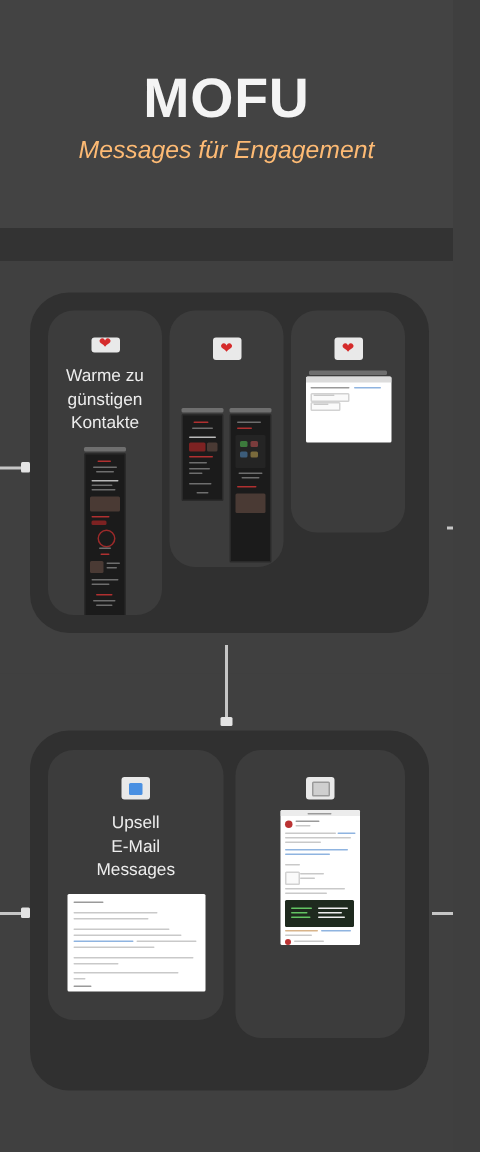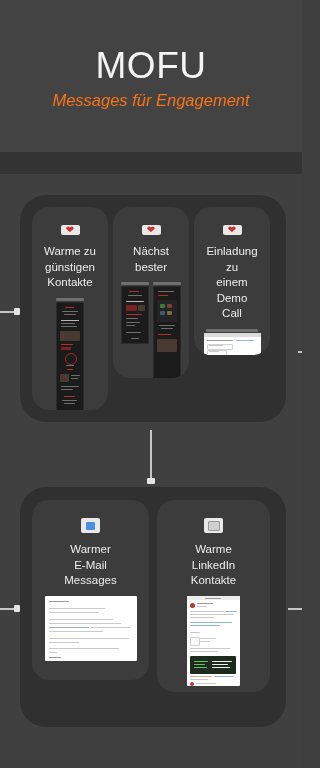--- a/index.html
+++ b/index.html
@@ -12,25 +12,25 @@
   }
   .canvas{position:relative;width:302px;height:768px;overflow:hidden;}
 
   
   .header{
     position:absolute;left:0;top:0;width:302px;height:152px;
     background:#434343;
     display:flex;flex-direction:column;align-items:center;justify-content:center;
   }
   .header-title{
-    color:#f4f4f4;font-size:37px;font-weight:400;letter-spacing:.5px;
+    color:#f4f4f4;font-size:37px;font-weight:700;letter-spacing:.5px;
     line-height:1.05;margin:4px 0 5px 0;
   }
   .header-sub{
-    color:#f97316;font-size:16.5px;font-style:italic;font-weight:400;
+    color:#fdba74;font-size:16.5px;font-style:italic;font-weight:400;
     line-height:1.1;margin:0;
   }
   .band{
     position:absolute;left:0;width:302px;background:#333333;
   }
   .band-top{top:152px;height:22px;}
 
   
   .section{position:absolute;left:0;width:302px;background:#404040;}
   .section-one{top:174px;height:275px;}
@@ -151,21 +151,21 @@
         </div>
       </div>
     </div>
   </div>
 
   <div class="card" style="left:113px;top:207px;width:76px;height:171px;">
     <div class="card-icon">
       <span style="color:#d52b2b;">❤</span>
     </div>
     <div class="card-label">
-      <span>Nächst bester</span><br>
+      <br>
     </div>
     <div class="thumbs">
       <div class="thumb-col">
         <div class="thumb-tab"></div>
         <div class="thumb-mobile" style="height:56px;">
           <div class="tl red" style="left:7px;top:4px;width:10px;"></div>
           <div class="tl" style="left:6px;top:8px;width:14px;"></div>
           <div class="tl wht" style="left:4px;top:14px;width:18px;"></div>
           <div class="tbox redbox" style="left:4px;top:18px;width:11px;height:6px;"></div>
           <div class="tbox img" style="left:16px;top:18px;width:7px;height:6px;"></div>
@@ -194,25 +194,20 @@
 
         </div>
       </div>
     </div>
   </div>
 
   <div class="card" style="left:194px;top:207px;width:76px;height:148px;">
     <div class="card-icon">
       <span style="color:#d52b2b;">❤</span>
     </div>
-    <div class="card-label">
-      <span>Einladung zu</span><br>
-      <span>einem Demo</span><br>
-      <span>Call</span>
-    </div>
     <div class="thumbs">
       <div class="thumb-col">
         <div class="thumb-tab" style="width:52px;"></div>
         <div class="thumb-doc" style="width:57px;height:44px;">
           <div class="dochdr"></div>
           <div class="dl dark" style="left:3px;top:7px;width:26px;"></div>
           <div class="dl blue" style="left:32px;top:7px;width:18px;"></div>
           <div class="dbox" style="left:3px;top:11px;width:24px;height:4px;"></div>
           <div class="dl" style="left:5px;top:12px;width:14px;"></div>
           <div class="dbox" style="left:3px;top:17px;width:18px;height:4px;"></div>
@@ -224,21 +219,21 @@
   </div>
 
   <div class="section section-two"></div>
   <div class="group group-two"></div>
 
   <div class="card" style="left:32px;top:500px;width:117px;height:180px;">
     <div class="card-icon">
       <span style="display:inline-block;width:9px;height:8px;background:#4a90e2;border-radius:1px;"></span>
     </div>
     <div class="card-label">
-      <span>Warmer</span><br>
+      <span>Upsell</span><br>
       <b>E-Mail</b><br>
       <span>Messages</span>
     </div>
     <div class="thumbs">
       <div class="thumb-col">
         <div class="thumb-doc" style="width:92px;height:65px;">
           <div class="dl dark" style="left:4px;top:5px;width:20px;"></div>
           <div class="dl" style="left:4px;top:12px;width:56px;"></div>
           <div class="dl" style="left:4px;top:16px;width:50px;"></div>
           <div class="dl" style="left:4px;top:23px;width:64px;"></div>
@@ -252,25 +247,20 @@
           <div class="dl" style="left:4px;top:56px;width:8px;"></div>
           <div class="dl dark" style="left:4px;top:61px;width:12px;"></div>
         </div>
       </div>
     </div>
   </div>
 
   <div class="card" style="left:157px;top:500px;width:113px;height:192px;">
     <div class="card-icon">
       <span style="display:inline-block;width:10px;height:8px;background:#cfcfcf;border:1px solid #9a9a9a;border-radius:1px;"></span>
-    </div>
-    <div class="card-label">
-      <span>Warme</span><br>
-      <span>LinkedIn</span><br>
-      <span>Kontakte</span>
     </div>
     <div class="thumbs">
       <div class="thumb-col">
         <div class="thumb-doc" style="width:53px;height:90px;">
           <div class="dochdr" style="height:4px;background:#ececec;"></div>
           <div class="dl dark" style="left:18px;top:2px;width:16px;"></div>
           <div class="davatar" style="left:3px;top:7px;width:5px;height:5px;"></div>
           <div class="dl dark" style="left:10px;top:7px;width:16px;"></div>
           <div class="dl" style="left:10px;top:10px;width:10px;"></div>
           <div class="dl" style="left:3px;top:15px;width:34px;"></div>

